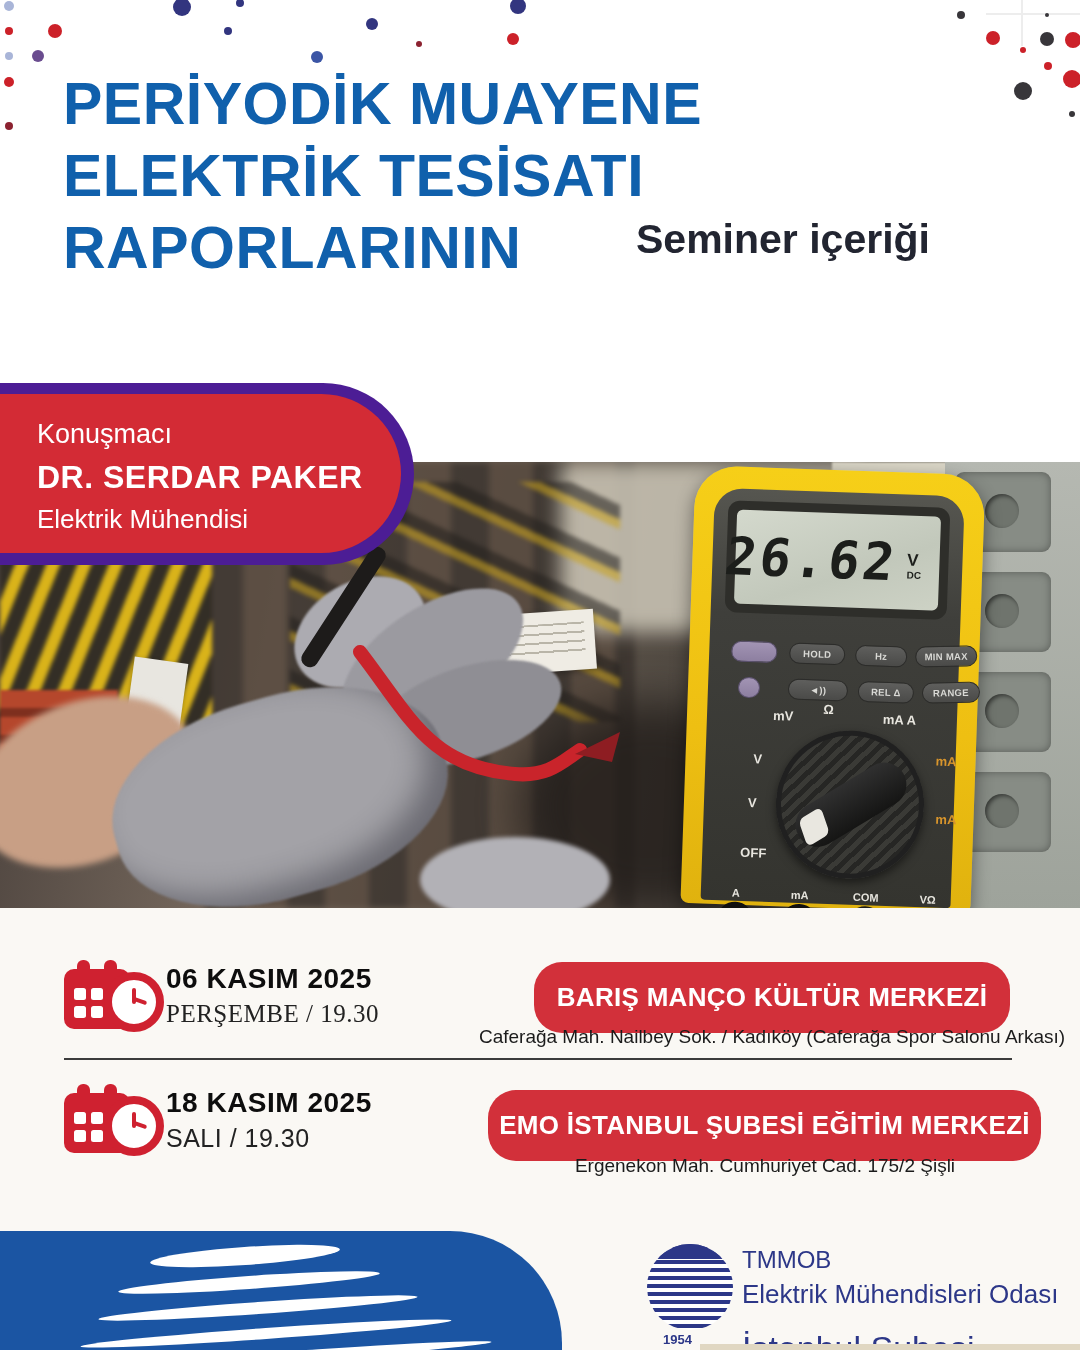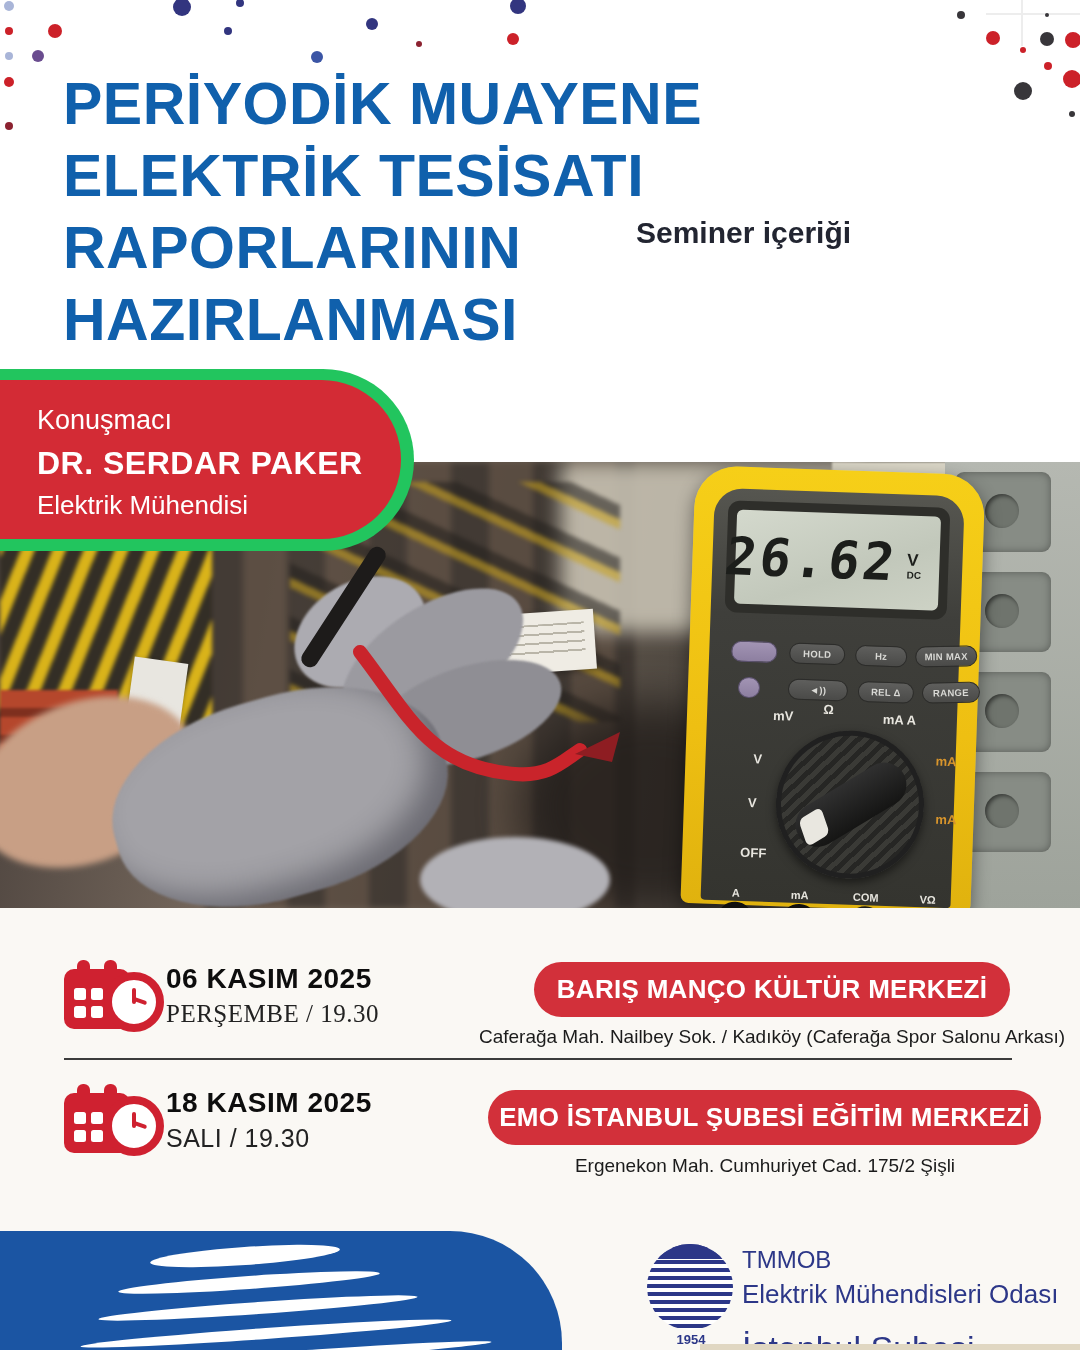--- a/index.html
+++ b/index.html
@@ -15,30 +15,30 @@
   .fl-v { left:1021px; top:0; width:2px; height:46px; }
   .fl-h { left:986px; top:13px; width:94px; height:2px; }
 
   
   .title { position:absolute; left:63px; top:68px; color:#1060ac;
            font-size:59px; font-weight:800; line-height:72px;
            letter-spacing:0.5px; white-space:nowrap; }
 
   
   .seminar { position:absolute; left:636px; top:216px; width:430px; }
-  .seminar h2 { font-size:30px; font-weight:800; color:#222531; margin-bottom:14px; }
+  .seminar h2 { font-size:41px; font-weight:800; color:#222531; margin-bottom:14px; }
   .seminar ul { list-style:none; }
   .seminar li { position:relative; padding-left:28px; font-size:23px;
                 line-height:31px; color:#36373e; margin-bottom:7px; }
   .seminar li::before { content:""; position:absolute; left:6px; top:12px;
                 width:8px; height:8px; border-radius:50%; background:#36373e; }
 
   
-  .badge-wrap { position:absolute; left:0; top:369px; width:414px; height:182px;
-                background:#22c55e; border-radius:0 104px 104px 0; z-index:5; }
+  .badge-wrap { position:absolute; left:0; top:383px; width:414px; height:182px;
+                background:#4c1d95; border-radius:0 104px 104px 0; z-index:5; }
   .badge { position:absolute; left:0; top:11px; right:13px; bottom:12px;
            background:#d32b35; border-radius:0 92px 92px 0;
            padding:25px 0 0 37px; color:#fff; }
   .badge .sp-label { font-size:27px; font-weight:400; }
   .badge .sp-name  { font-size:32px; font-weight:800; margin-top:9px; letter-spacing:0.5px; }
   .badge .sp-title { font-size:26px; font-weight:400; margin-top:8px; }
 
   
   .photo { position:absolute; left:0; top:462px; width:1080px; height:446px;
            overflow:hidden; background:linear-gradient(100deg,#4a413c 0%,#7a6c60 28%,#5c5349 52%,#45403b 72%,#8a8a84 100%); }
@@ -153,37 +153,37 @@
       border-radius:50%; background:#fff; border:8px solid #cf2130; }
   .cal-clock::before { content:""; position:absolute; left:20px; top:8px; width:4px;
       height:16px; background:#cf2130; border-radius:2px; }
   .cal-clock::after { content:""; position:absolute; left:21px; top:19px; width:14px;
       height:4px; background:#cf2130; border-radius:2px; transform:rotate(20deg); }
 
   .ev-date { position:absolute; left:166px; color:#0d0d0d; font-size:28px;
       font-weight:800; letter-spacing:0.5px; white-space:nowrap; }
   .ev-day { position:absolute; left:166px; color:#222; font-size:25px;
       font-weight:400; letter-spacing:0.5px; white-space:nowrap; }
-  .venue-pill { position:absolute; height:55px; background:#d2303a; border-radius:28px;
+  .venue-pill { position:absolute; height:71px; background:#d2303a; border-radius:28px;
       display:flex; align-items:center; justify-content:center; color:#fff;
       font-size:26px; font-weight:700; letter-spacing:0.3px; white-space:nowrap; }
   .ev-addr { position:absolute; text-align:center; color:#1b1b1b; font-size:19px; }
   .divider { position:absolute; left:64px; top:1058px; width:948px; height:2px; background:#3c3c3c; }
 
   
   .foot-blue { position:absolute; left:0; top:1231px; width:562px; height:119px;
       background:#1b55a3; border-radius:0 112px 0 0; overflow:hidden; }
   .fstripe { position:absolute; background:#fff; border-radius:50%; transform:rotate(-4deg); }
   .tmmob { position:absolute; left:645px; top:1240px; width:420px; }
   .tm-globe { position:absolute; left:2px; top:4px; width:86px; height:86px;
       border-radius:50%; overflow:hidden;
       background:repeating-linear-gradient(180deg,#2c3788 0 4px,#ffffff 4px 8px); }
   .tm-globe::before { content:""; position:absolute; left:0; top:0; width:100%;
       height:15px; background:#2c3788; }
-  .tm-year { position:absolute; left:18px; top:92px; width:56px; text-align:center;
+  .tm-year { position:absolute; left:18px; top:92px; width:56px; text-align:left;
       font-size:13px; font-weight:700; color:#2c3788; }
   .tm-text { position:absolute; left:97px; top:6px; color:#2c3788; white-space:nowrap; }
   .tm-l1 { font-size:24px; font-weight:400; }
   .tm-l2 { font-size:26px; font-weight:400; margin-top:5px; }
   .tm-l3 { font-size:34px; font-weight:400; margin-top:19px; }
   .beige-strip { position:absolute; left:700px; top:1344px; width:380px; height:6px;
       background:#e0d7c2; }
 </style>
 </head>
 <body>
@@ -217,21 +217,20 @@
       <div class="decor-dot" style="left: 1044px; top: 62px; height: 8px; width: 8px; background: rgb(204, 33, 41);"></div>
       <div class="decor-dot" style="left: 1063px; top: 70px; height: 18px; width: 18px; background: rgb(204, 33, 41);"></div>
       <div class="decor-dot" style="left: 1014px; top: 82px; height: 18px; width: 18px; background: rgb(56, 54, 58);"></div>
       <div class="decor-dot" style="left: 1069px; top: 111px; height: 6px; width: 6px; background: rgb(56, 54, 58);"></div>
     </div>
 
   <div class="title">
     <div>PERİYODİK MUAYENE</div>
     <div>ELEKTRİK TESİSATI</div>
     <div>RAPORLARININ</div>
-    <div>HAZIRLANMASI</div>
   </div>
 
   <div class="seminar">
     <h2>Seminer içeriği</h2>
   </div>
 
   <div class="badge-wrap">
     <div class="badge">
       <div class="sp-label">Konuşmacı</div>
       <div class="sp-name">DR. SERDAR PAKER</div>

